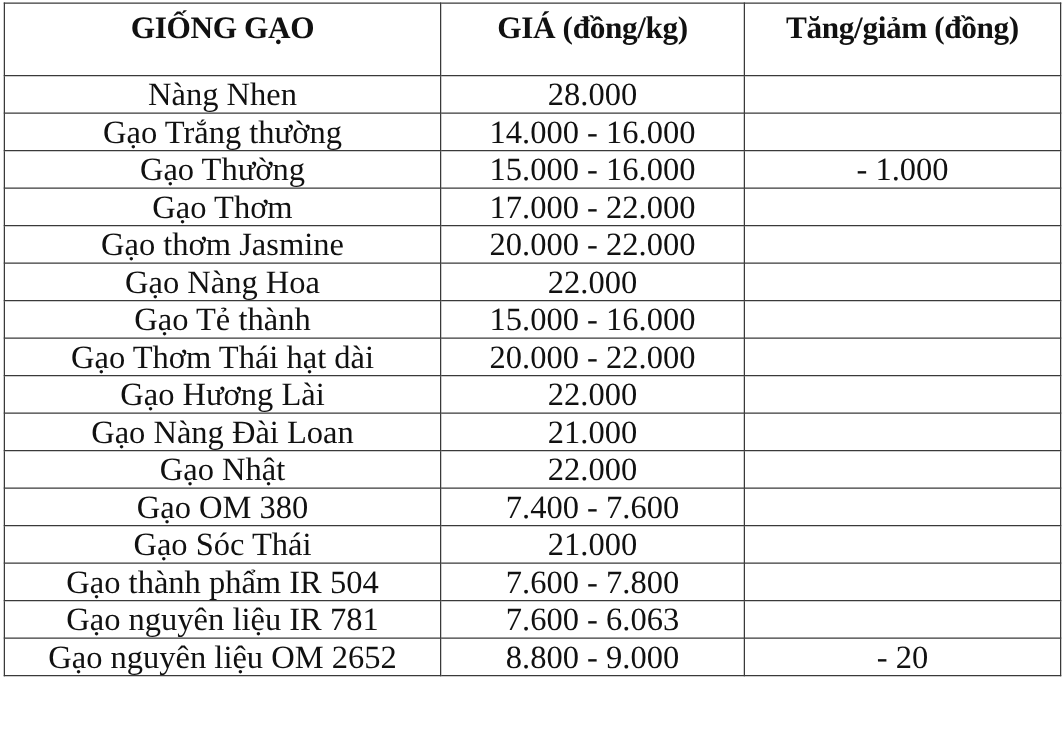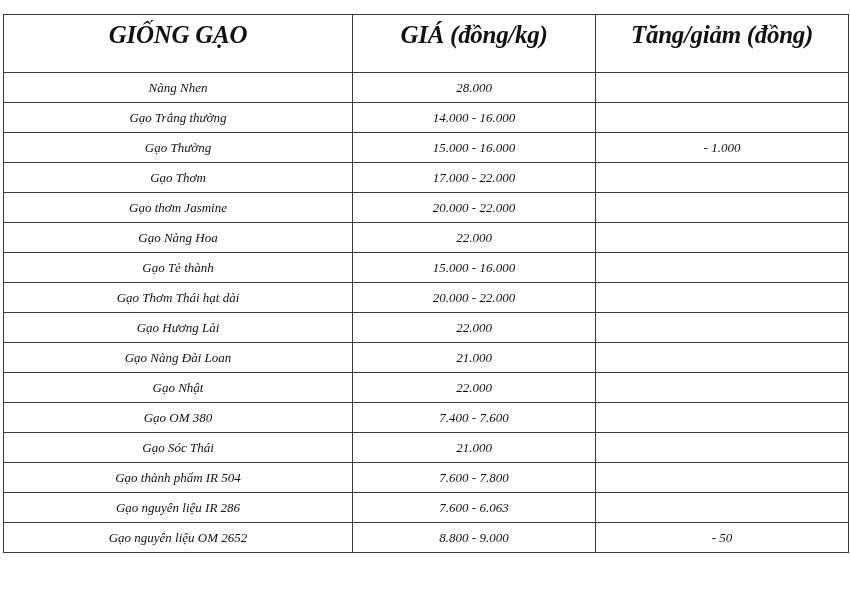--- a/index.html
+++ b/index.html
@@ -11,45 +11,44 @@
       width: 850px;
       height: 605px;
       overflow: hidden;
       position: relative;
       font-family: "Liberation Serif", "DejaVu Serif", serif;
       color: #111111;
     }
     .price-table {
       position: absolute;
       left: 3px;
-      top: 14px;
+      top: 2px;
       width: 845px;
       border-collapse: collapse;
       table-layout: fixed;
-      font-style: italic;
     }
     .price-table td, .price-table th {
       border: 1.5px solid #3a3a3a;
       text-align: center;
       padding: 0;
       white-space: nowrap;
       overflow: hidden;
     }
     .price-table th {
       height: 58px;
       font-weight: bold;
       font-size: 25px;
       vertical-align: top;
       padding-top: 6px;
       box-sizing: border-box;
       letter-spacing: -0.3px;
     }
     .price-table td {
       height: 29px;
-      font-size: 13px;
+      font-size: 26px;
       line-height: 29px;
     }
     col.c1 { width: 349px; }
     col.c2 { width: 243px; }
     col.c3 { width: 253px; }
   </style>
 </head>
 <body>
 
 <table class="price-table">
@@ -130,23 +129,23 @@
       <td>Gạo Sóc Thái</td>
       <td>21.000</td>
       <td></td>
     </tr>
     <tr>
       <td>Gạo thành phẩm IR 504</td>
       <td>7.600 - 7.800</td>
       <td></td>
     </tr>
     <tr>
-      <td>Gạo nguyên liệu IR 286</td>
+      <td>Gạo nguyên liệu IR 781</td>
       <td>7.600 - 6.063</td>
       <td></td>
     </tr>
     <tr>
       <td>Gạo nguyên liệu OM 2652</td>
       <td>8.800 - 9.000</td>
-      <td>- 50</td>
+      <td>- 20</td>
     </tr>
   </tbody>
 </table>
 
 </body></html>

